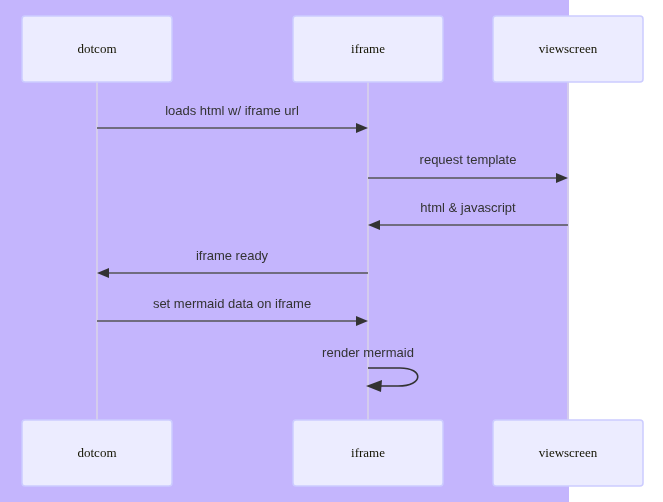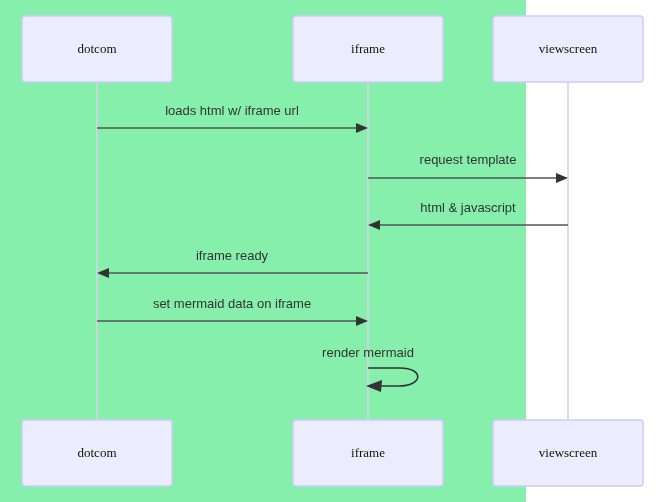--- a/index.html
+++ b/index.html
@@ -8,23 +8,23 @@
     background: #ffffff;
   }
   body {
     width: 663px;
     height: 502px;
     overflow: hidden;
     font-family: "Liberation Sans", sans-serif;
   }
   #diagram-root {
     position: relative;
-    width: 526px;
+    width: 569px;
     height: 502px;
-    background: #86efac;
+    background: #c4b5fd;
   }
   svg#sequence-svg {
     position: absolute;
     top: 0;
     left: 0;
     width: 663px;
     height: 502px;
     display: block;
   }
   .actor-box {

